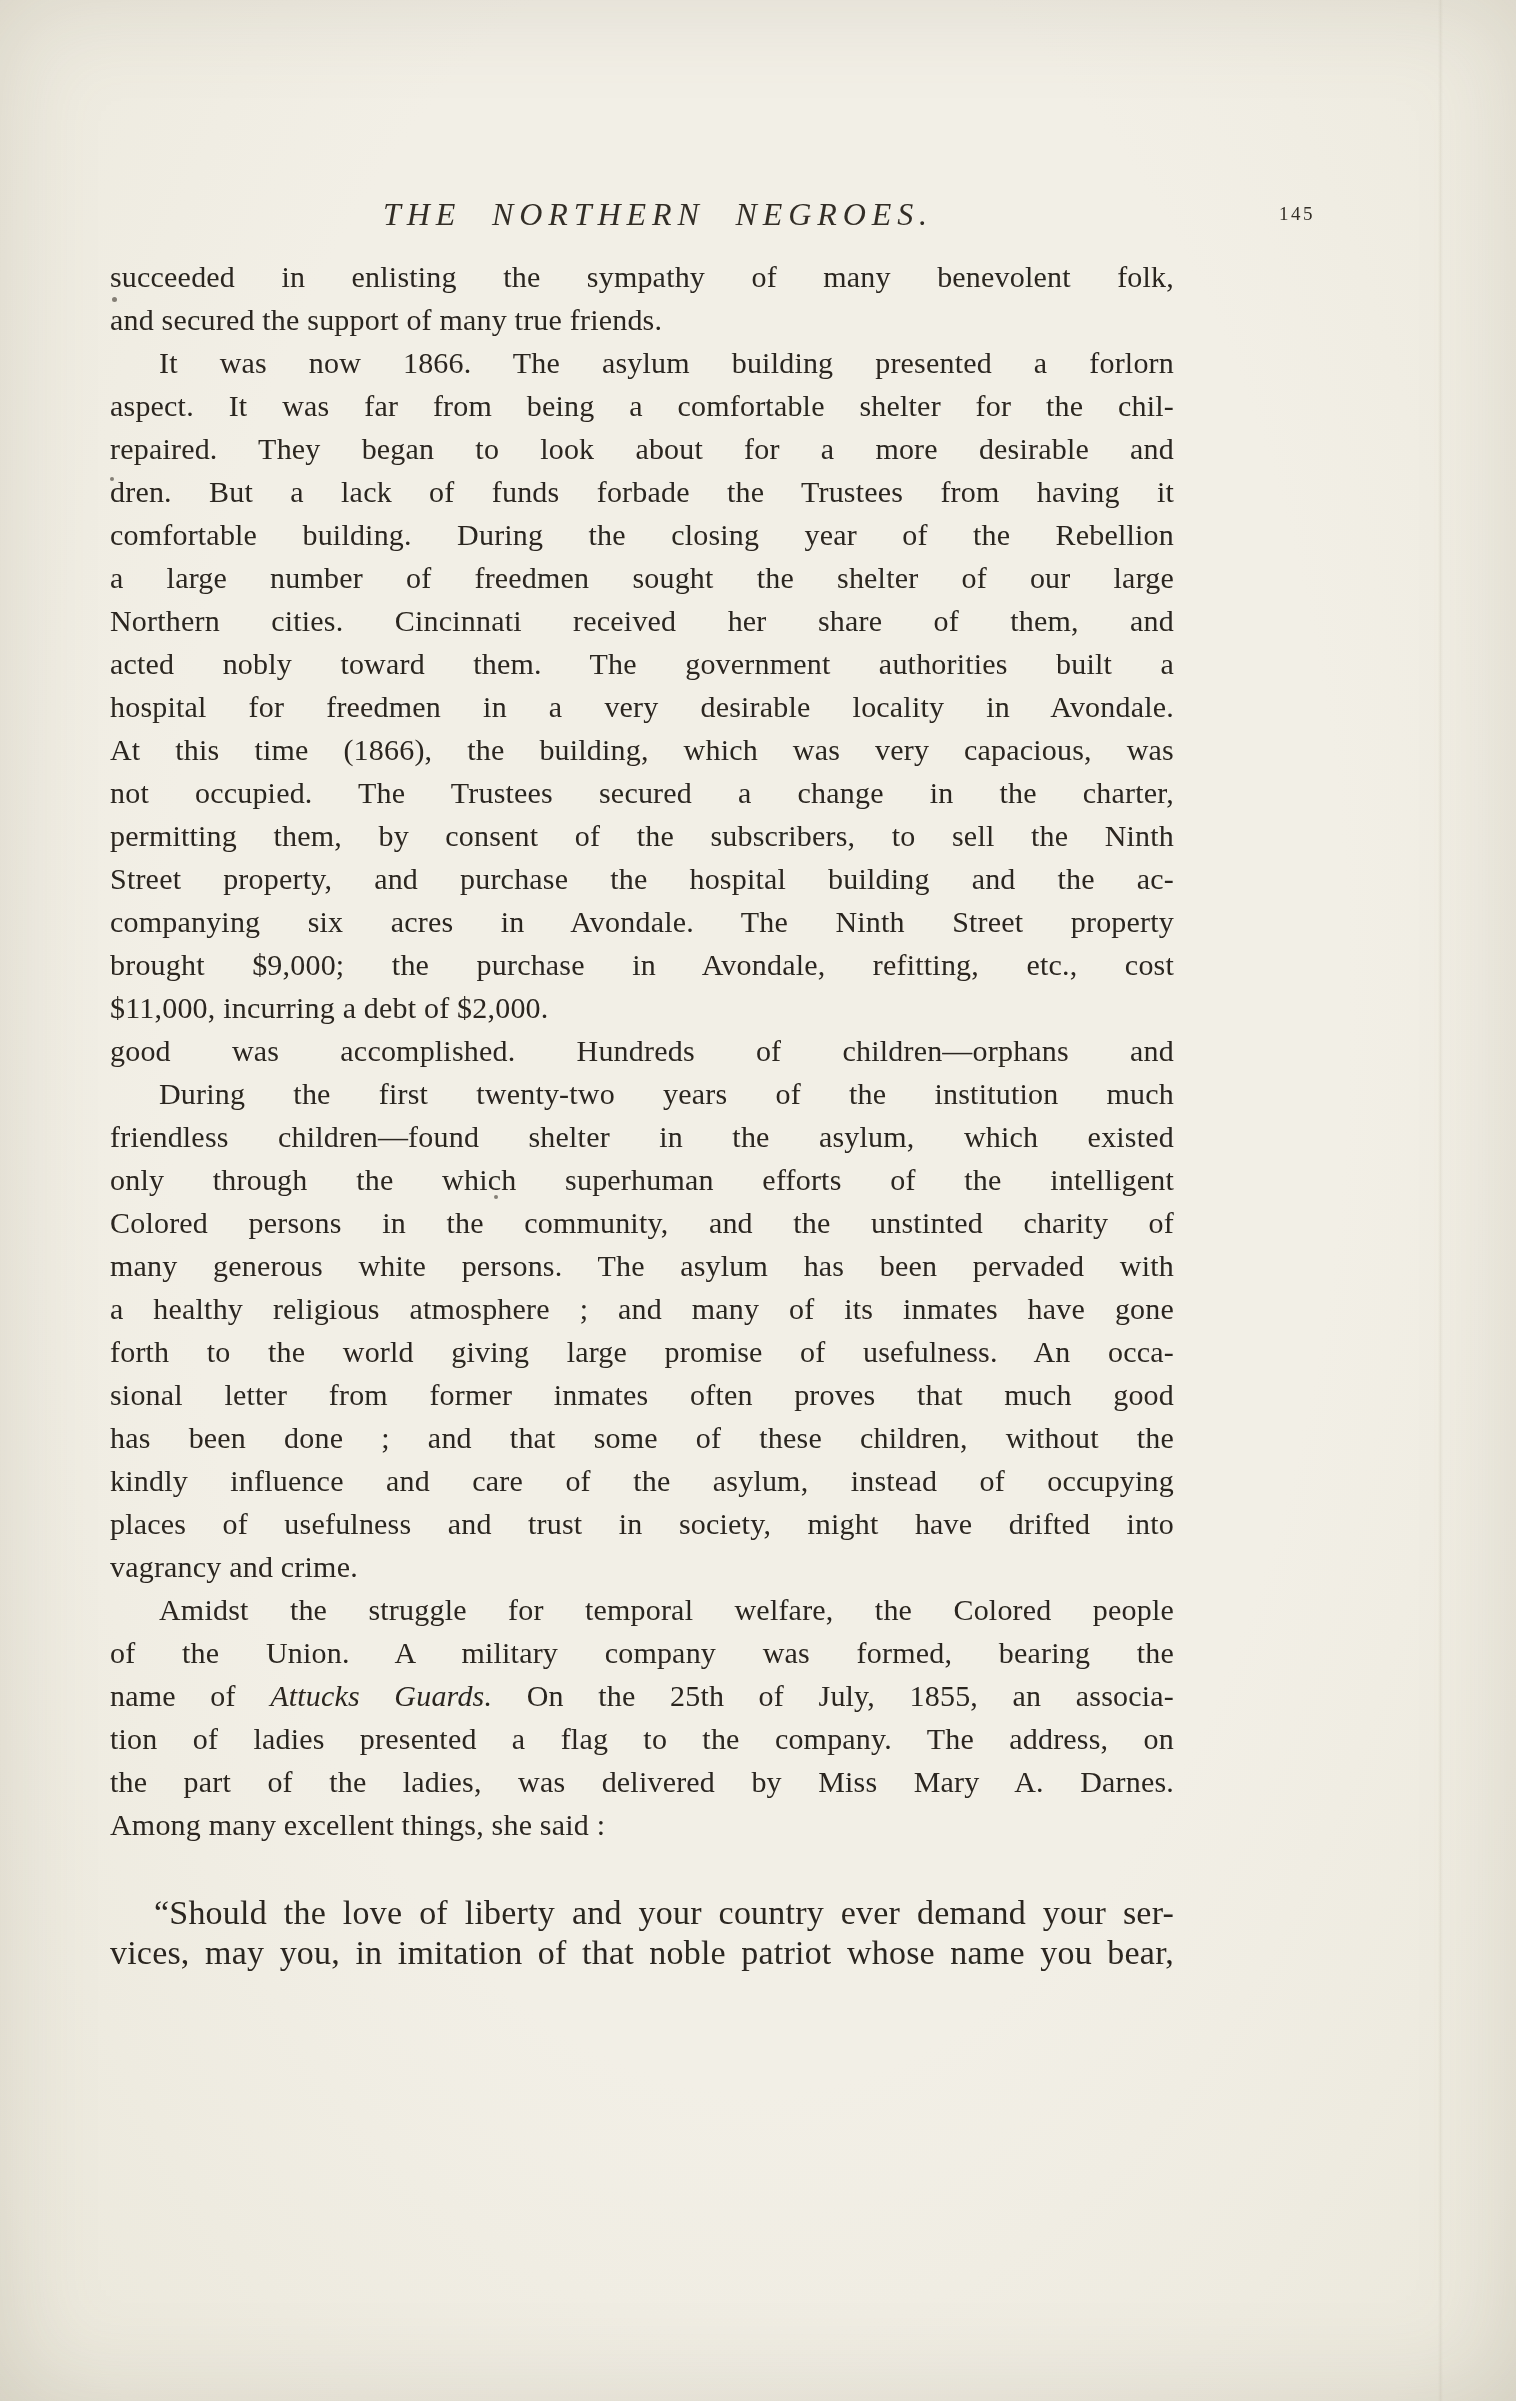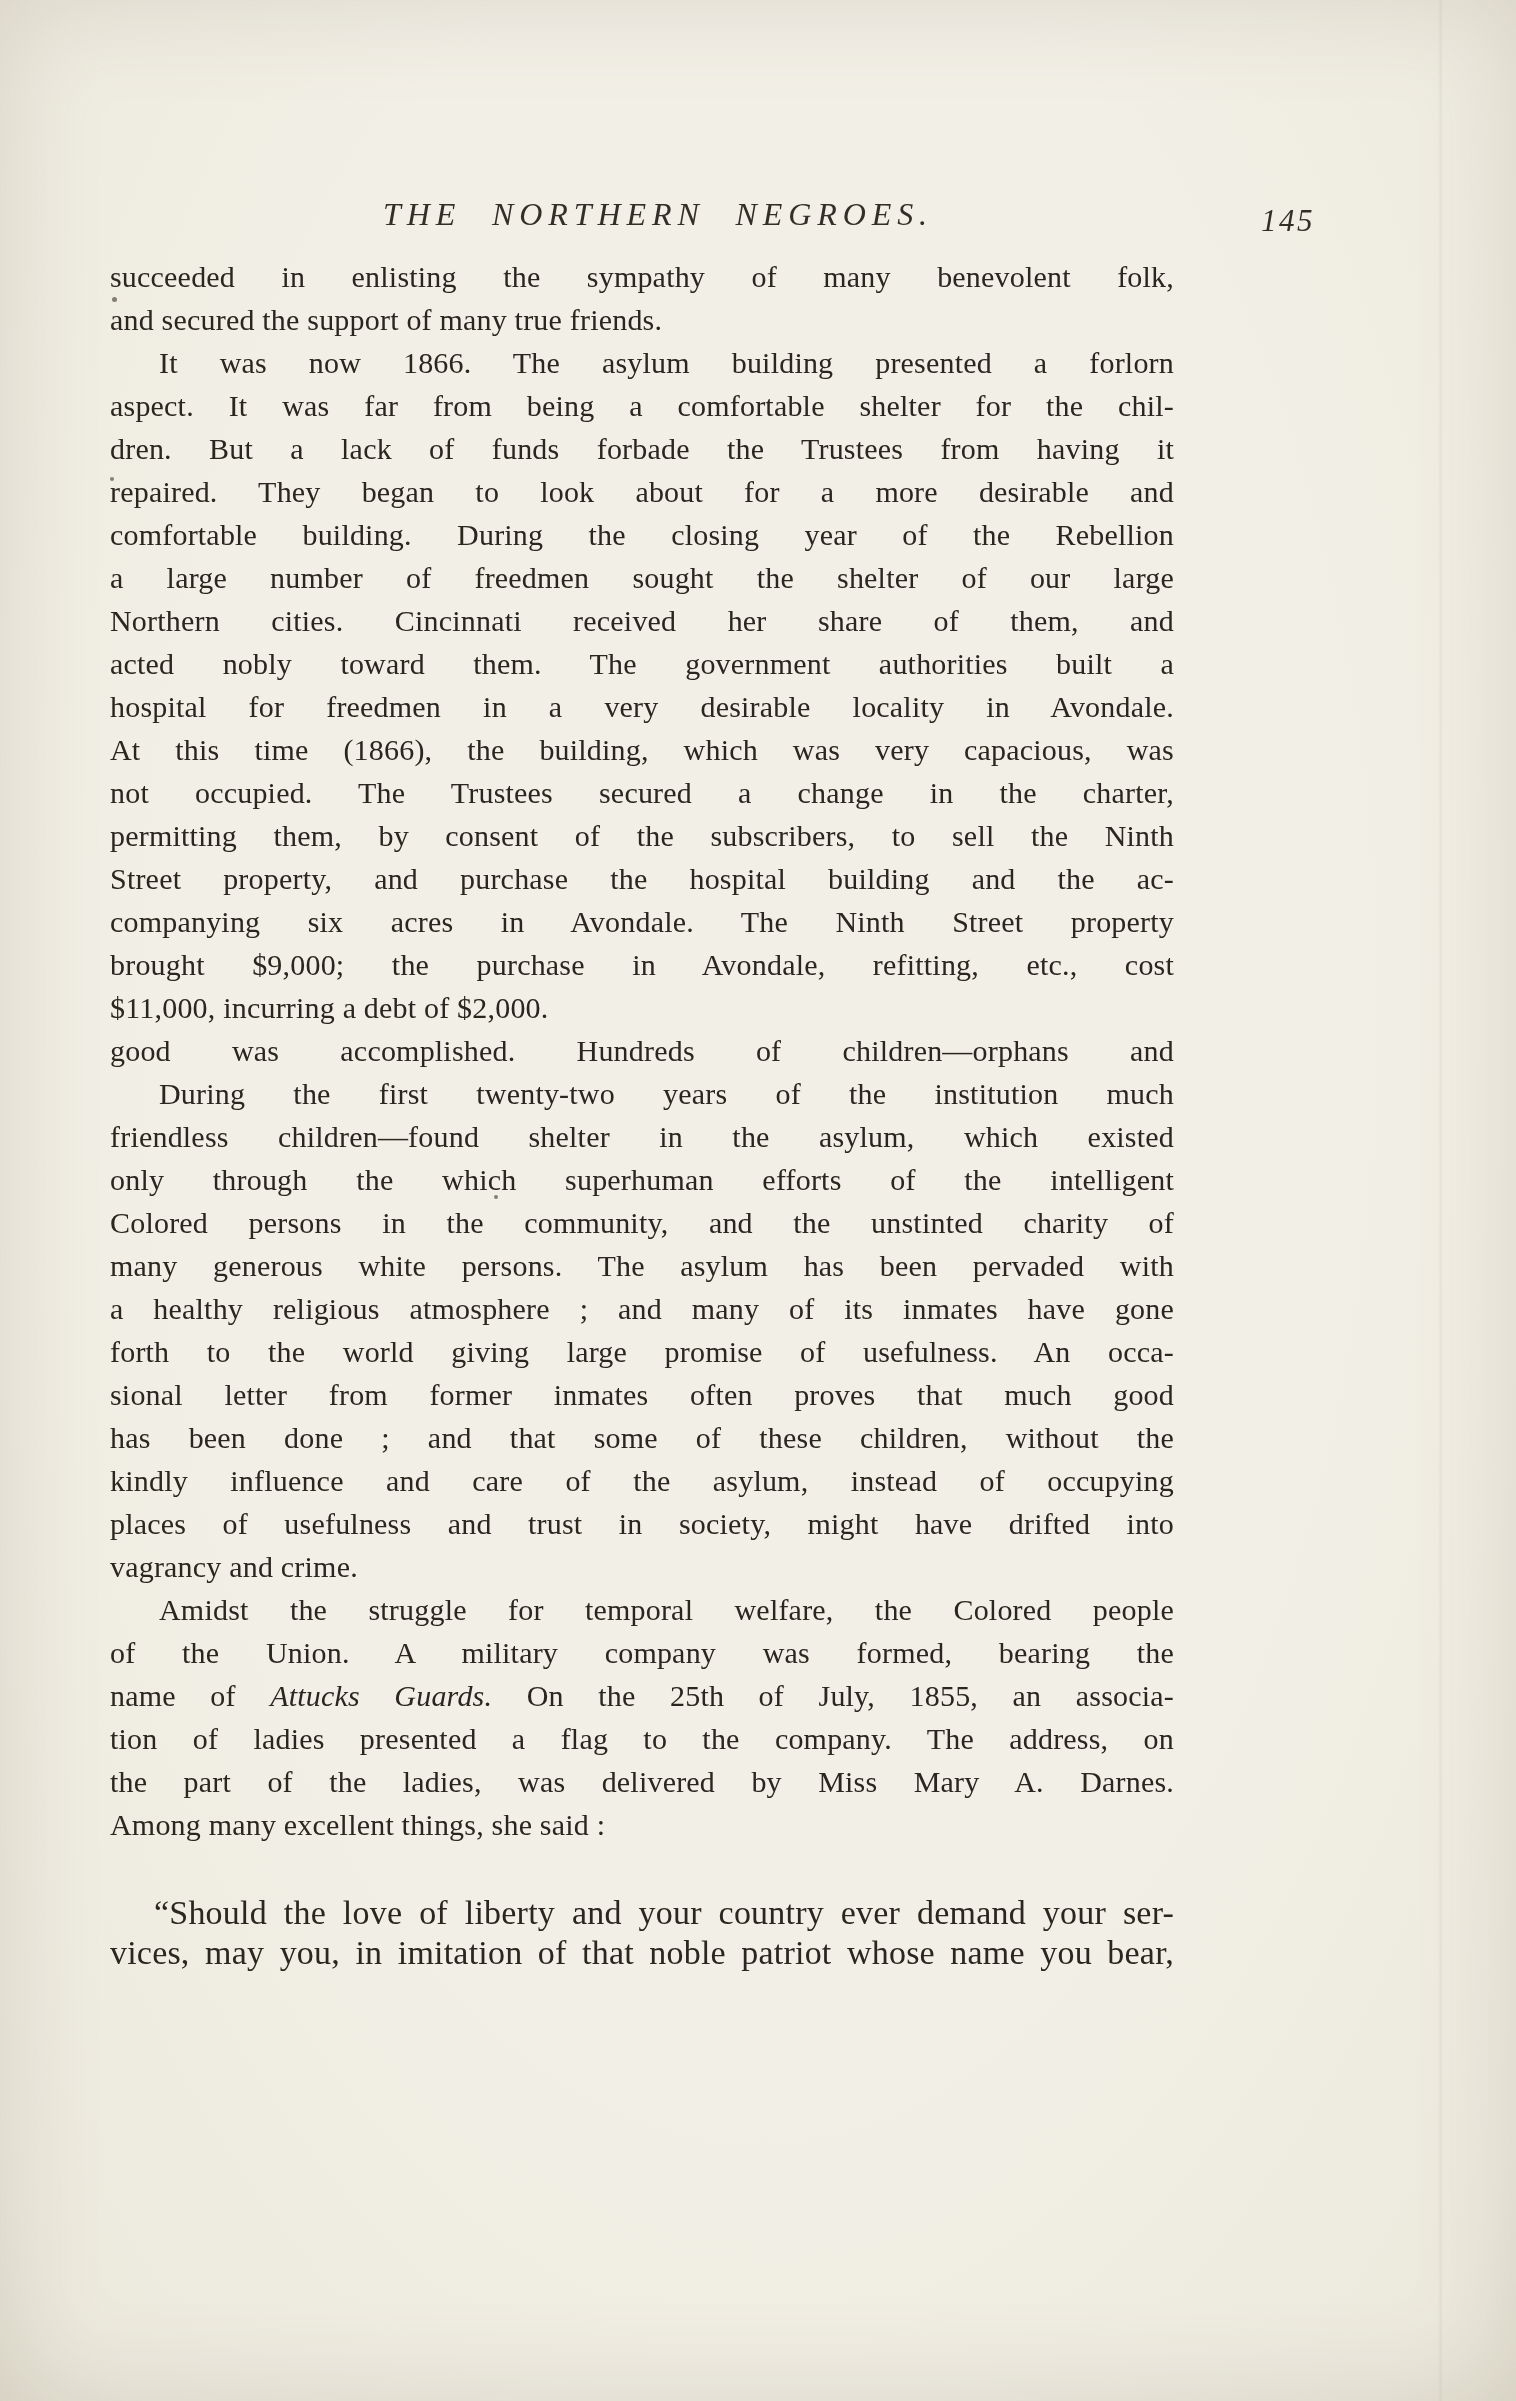--- a/index.html
+++ b/index.html
@@ -39,24 +39,23 @@
     font-style: italic;
     font-size: 32px;
     letter-spacing: 5.9px;
     word-spacing: 17px;
     color: #332e27;
   }
   .page-number {
     position: absolute;
     top: 6.7px;
     right: 202px;
-    font-size: 31px;
+    font-size: 19px;
     letter-spacing: 2.5px;
     color: #332e27;
-    font-style: italic;
   }
   .body-text {
     position: absolute;
     top: 255px;
     left: 110px;
     width: 1064px;
     font-size: 30px;
     line-height: 43px;
     letter-spacing: 0.2px;
   }
@@ -108,22 +107,22 @@
 
   <div class="body-text" id="body-text">
 
   <div class="paragraph">
         <div class="line">succeeded in enlisting the sympathy of many benevolent folk,</div>
         <div class="line last">and secured the support of many true friends.</div>
       </div>
       <div class="paragraph">
         <div class="line indent">It was now 1866.  The asylum building presented a forlorn</div>
         <div class="line">aspect.  It was far from being a comfortable shelter for the chil-</div>
+        <div class="line">repaired.  They began to look about for a more desirable and</div>
         <div class="line">dren.  But a lack of funds forbade the Trustees from having it</div>
-        <div class="line">repaired.  They began to look about for a more desirable and</div>
         <div class="line">comfortable building.  During the closing year of the Rebellion</div>
         <div class="line">a large number of freedmen sought the shelter of our large</div>
         <div class="line">Northern cities.  Cincinnati received her share of them, and</div>
         <div class="line">acted nobly toward them.  The government authorities built a</div>
         <div class="line">hospital for freedmen in a very desirable locality in Avondale.</div>
         <div class="line">At this time (1866), the building, which was very capacious, was</div>
         <div class="line">not occupied.  The Trustees secured a change in the charter,</div>
         <div class="line">permitting them, by consent of the subscribers, to sell the Ninth</div>
         <div class="line">Street property, and purchase the hospital building and the ac-</div>
         <div class="line">companying six acres in Avondale.  The Ninth Street property</div>

